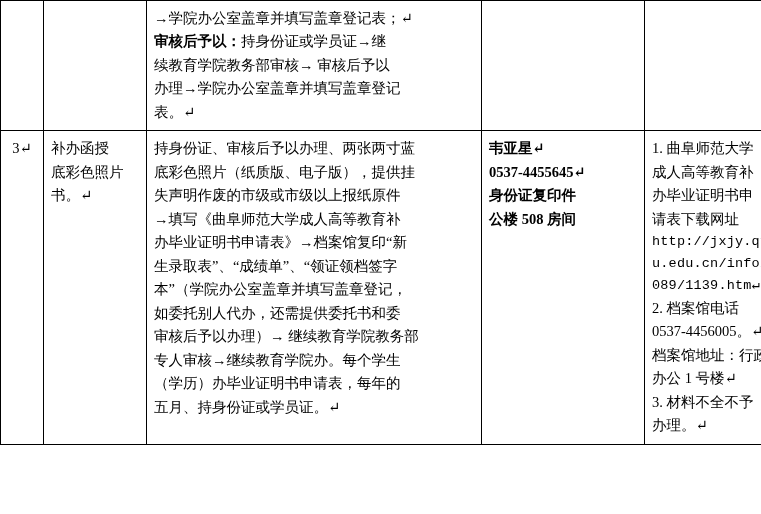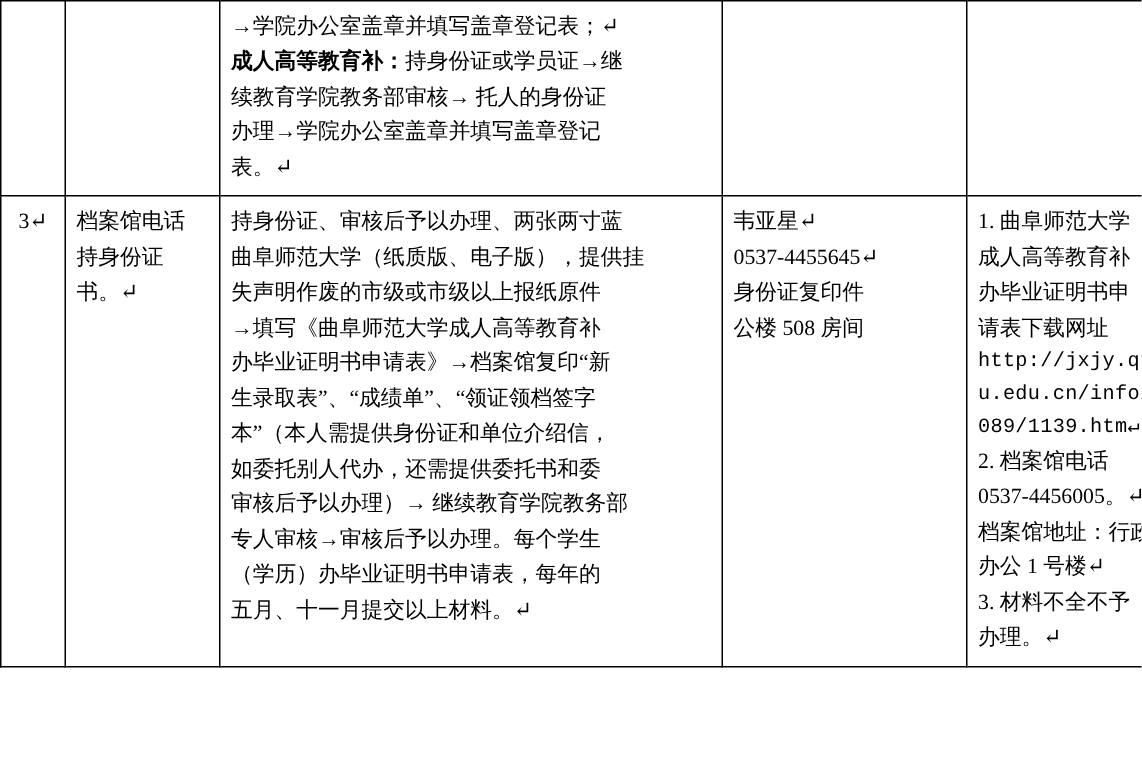--- a/index.html
+++ b/index.html
@@ -40,20 +40,21 @@
     padding-right: 2px;
   }
   td.col-item {
     width: 88px;
   }
   td.col-desc {
     width: 320px;
   }
   td.col-contact {
     width: 148px;
+    font-weight: bold;
   }
   td.col-note {
     width: 166px;
   }
   .row-top td {
     border-top: none;
   }
   .bold {
     font-weight: bold;
   }
@@ -71,48 +72,48 @@
 <body>
 
 <div class="doc">
   <table class="main">
     <tbody>
       <tr class="row-top">
         <td class="col-num"></td>
         <td class="col-item"></td>
         <td class="col-desc">
           <p class="para">→学院办公室盖章并填写盖章登记表；↵</p>
-          <p class="para"><span class="bold">成人高等教育补：</span><span>持身份证或学员证→继</span></p>
-          <p class="para">续教育学院教务部审核→ 托人的身份证</p>
+          <p class="para"><span class="bold">审核后予以：</span><span>持身份证或学员证→继</span></p>
+          <p class="para">续教育学院教务部审核→ 审核后予以</p>
           <p class="para">办理→学院办公室盖章并填写盖章登记</p>
           <p class="para">表。↵</p>
         </td>
         <td class="col-contact"></td>
         <td class="col-note"></td>
       </tr>
       <tr>
         <td class="col-num">3↵</td>
         <td class="col-item">
-          <p class="para">档案馆电话</p>
-          <p class="para">持身份证</p>
+          <p class="para">补办函授</p>
+          <p class="para">底彩色照片</p>
           <p class="para">书。↵</p>
         </td>
         <td class="col-desc">
           <p class="para">持身份证、审核后予以办理、两张两寸蓝</p>
-          <p class="para">曲阜师范大学（纸质版、电子版），提供挂</p>
+          <p class="para">底彩色照片（纸质版、电子版），提供挂</p>
           <p class="para">失声明作废的市级或市级以上报纸原件</p>
           <p class="para">→填写《曲阜师范大学成人高等教育补</p>
           <p class="para">办毕业证明书申请表》→档案馆复印“新</p>
           <p class="para">生录取表”、“成绩单”、“领证领档签字</p>
-          <p class="para">本”（本人需提供身份证和单位介绍信，</p>
+          <p class="para">本”（学院办公室盖章并填写盖章登记，</p>
           <p class="para">如委托别人代办，还需提供委托书和委</p>
           <p class="para">审核后予以办理）→ 继续教育学院教务部</p>
-          <p class="para">专人审核→审核后予以办理。每个学生</p>
+          <p class="para">专人审核→继续教育学院办。每个学生</p>
           <p class="para">（学历）办毕业证明书申请表，每年的</p>
-          <p class="para">五月、十一月提交以上材料。↵</p>
+          <p class="para">五月、持身份证或学员证。↵</p>
         </td>
         <td class="col-contact">
           <p class="para">韦亚星↵</p>
           <p class="para">0537-4455645↵</p>
           <p class="para">身份证复印件</p>
           <p class="para">公楼 508 房间</p>
         </td>
         <td class="col-note">
           <p class="para">1. 曲阜师范大学</p>
           <p class="para">成人高等教育补</p>

